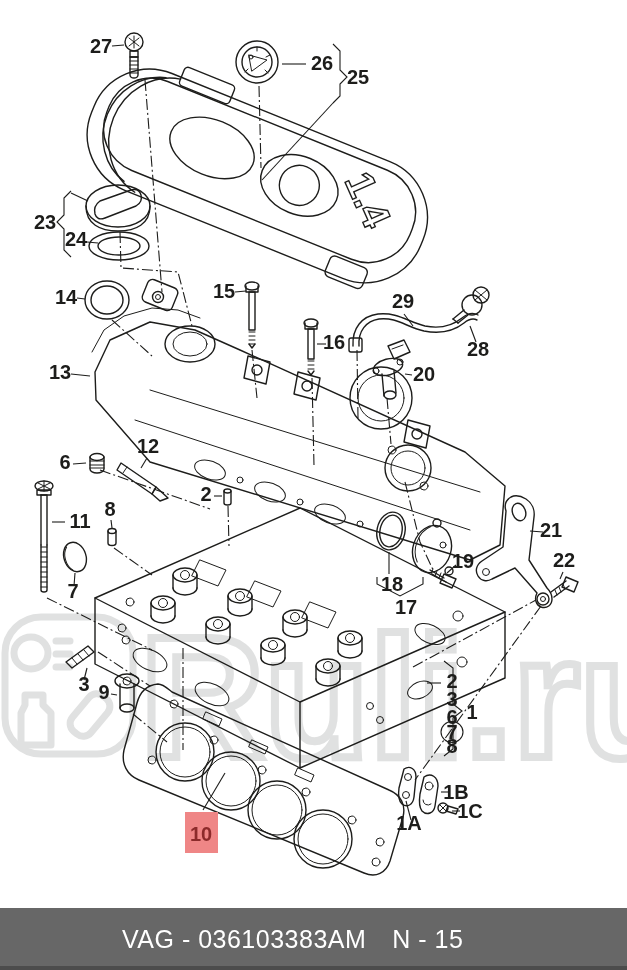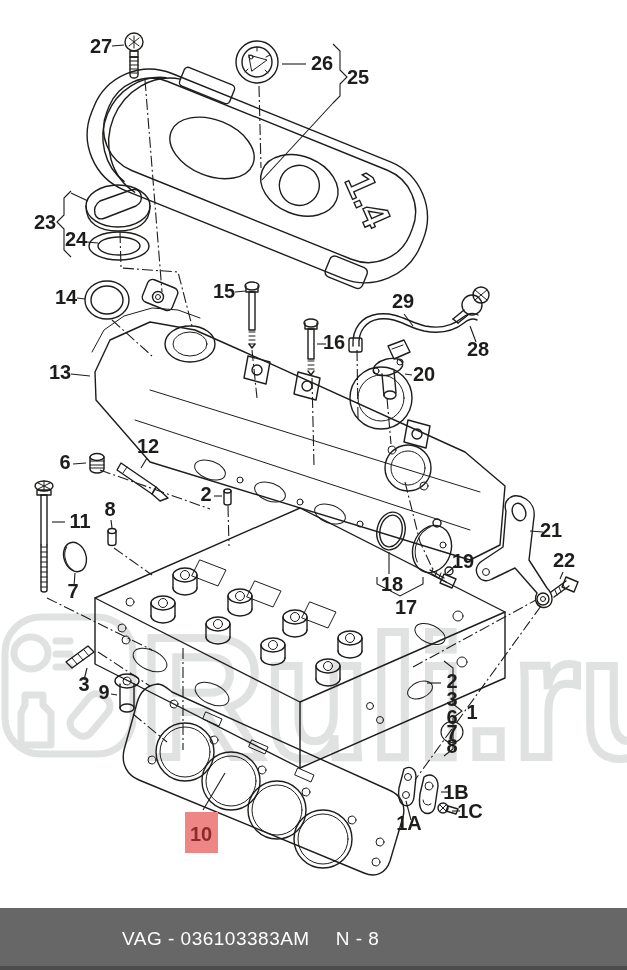--- a/index.html
+++ b/index.html
@@ -13,21 +13,21 @@
   .ldr{fill:none;stroke:#1d1d1b;stroke-width:1.1;}
   .lbl{font-weight:bold;font-size:20px;fill:#1d1d1b;text-anchor:middle;}
   .lbl-hl{font-weight:bold;font-size:20px;text-anchor:middle;}
   .wm{fill:none;stroke:#e0e1e1;stroke-width:7;stroke-linejoin:round;stroke-linecap:round;}
   .wm-text{font-weight:bold;font-size:172px;fill:none;stroke:#e0e1e1;stroke-width:8;}
   .cover-num{font-weight:bold;font-size:40px;fill:none;stroke:#1d1d1b;stroke-width:1.4;}
   
   .footer{position:absolute;left:0;bottom:0;width:627px;height:62px;background:#676767;
           display:flex;align-items:center;padding-left:122px;gap:26px;box-sizing:border-box;}
   .footer:after{content:"";position:absolute;left:0;bottom:0;width:100%;height:4px;background:#4c4c4c;}
-  .footer span{color:#ffffff;font-size:19px;letter-spacing:.5px;white-space:pre;}
+  .footer span{color:#ffffff;font-size:25px;letter-spacing:.5px;white-space:pre;}
 </style>
 </head>
 <body>
 
 <svg class="layer" width="627" height="970" viewBox="0 0 627 970">
   <g>
     <rect class="wm" x="5" y="617" width="128" height="137" rx="36"></rect>
     <ellipse class="wm" cx="31" cy="653" rx="17" ry="16"></ellipse>
     <line class="wm" x1="56" y1="641" x2="70" y2="641"></line>
     <line class="wm" x1="56" y1="654" x2="70" y2="654"></line>
@@ -448,14 +448,14 @@
     <text class="lbl" x="472" y="719">1</text>
     <text class="lbl" x="456" y="799">1B</text>
     <text class="lbl" x="470" y="818">1C</text>
     <text class="lbl" x="409" y="830">1A</text>
     <text class="lbl-hl" x="201" y="841" fill="#8c2b2b">10</text>
   </g>
 </svg>
 
 <div class="footer">
   <span>VAG - 036103383AM</span>
-  <span>N - 8</span>
+  <span>N - 15</span>
 </div>
 
 </body></html>

